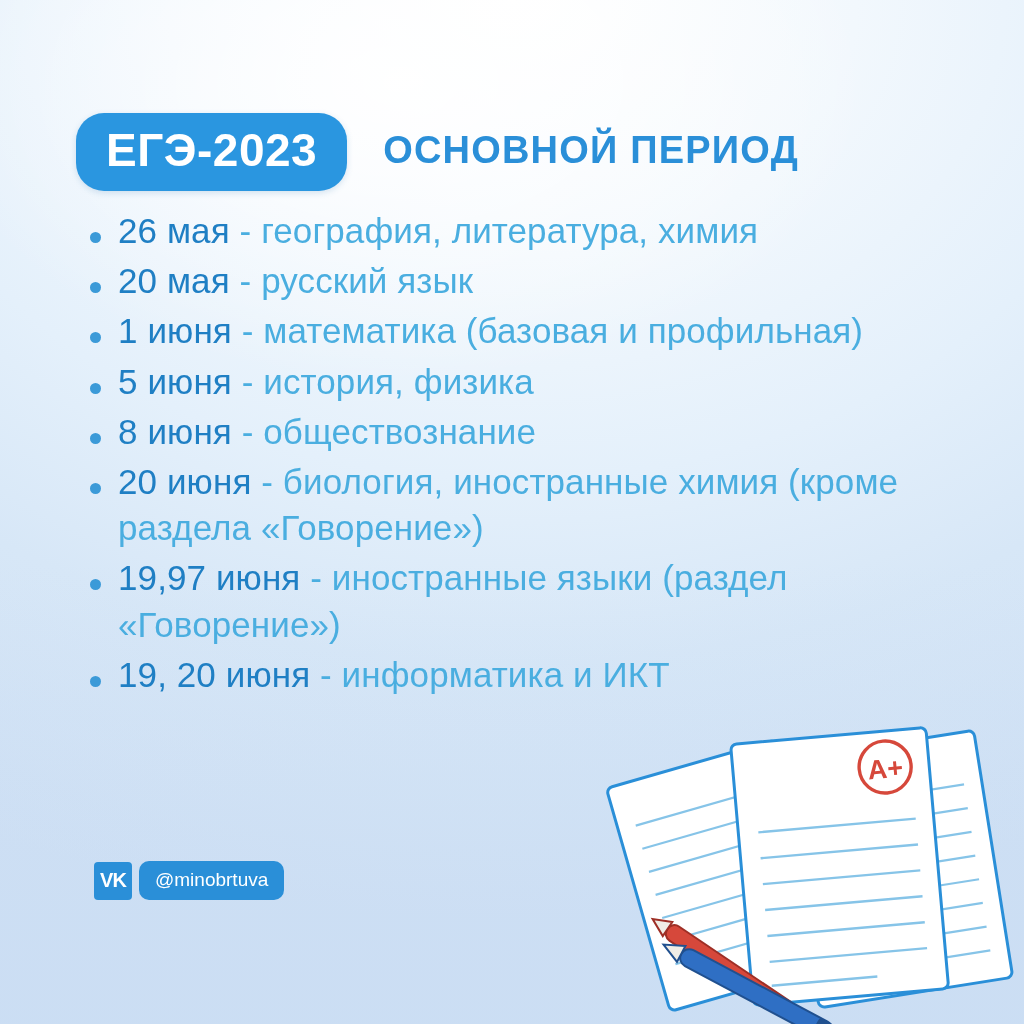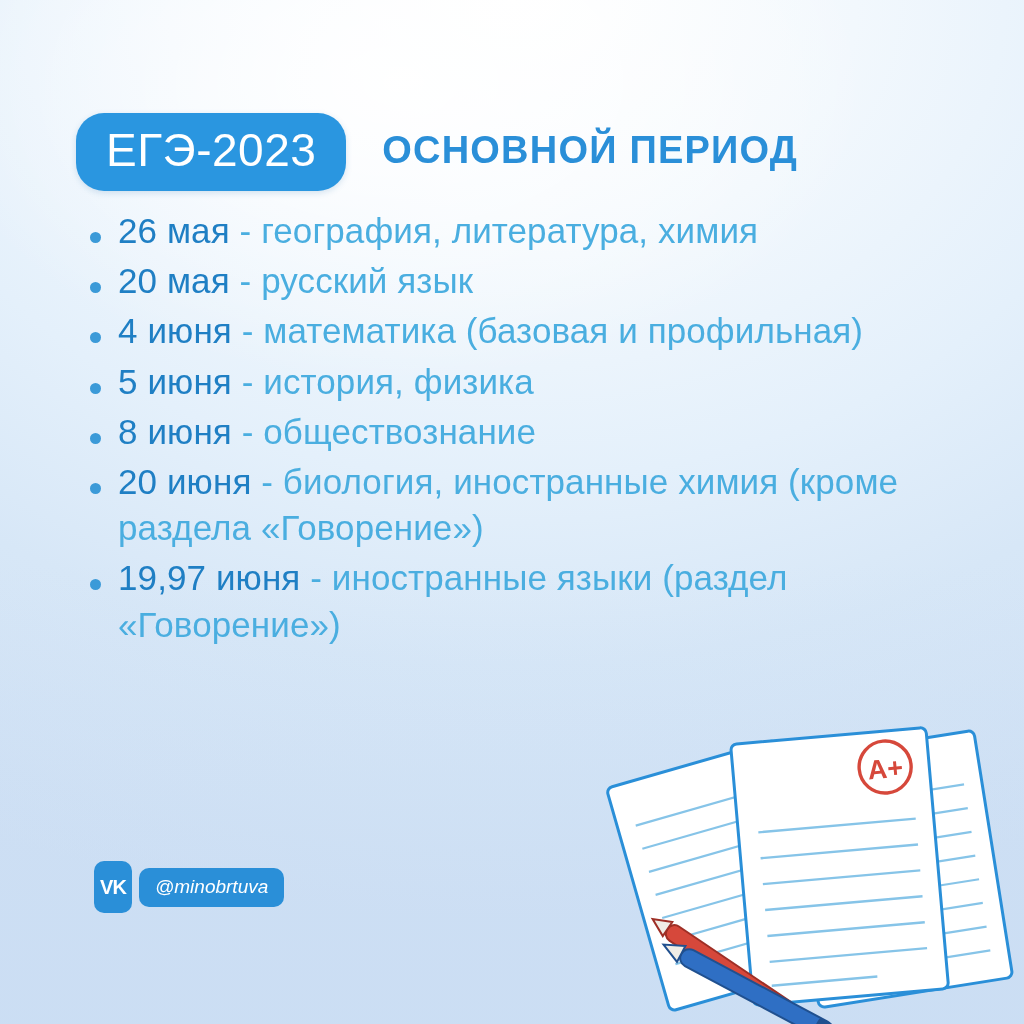--- a/index.html
+++ b/index.html
@@ -50,21 +50,21 @@
     align-items: center;
     gap: 36px;
     z-index: 4;
   }
   .badge {
     background: #2a96e0;
     color: #ffffff;
     border-radius: 28px;
     padding: 14px 30px 18px 30px;
     font-size: 46px;
-    font-weight: normal;
+    font-weight: bold;
     letter-spacing: 0.5px;
     line-height: 1;
     box-shadow: 0 2px 6px rgba(40,110,170,0.18);
   }
   .period {
     color: #2a8fd8;
     font-size: 38px;
     font-weight: bold;
     letter-spacing: 1.2px;
     text-transform: uppercase;
@@ -116,39 +116,38 @@
     position: absolute;
     left: 94px;
     top: 861px;
     display: flex;
     align-items: center;
     gap: 7px;
     z-index: 5;
   }
   .vk-icon {
     width: 38px;
-    height: 52px;
-    border-radius: 10px;
+    height: 38px;
+    border-radius: 4px;
     background: #2a8fd8;
     color: #fff;
     display: flex;
     align-items: center;
     justify-content: center;
     font-size: 20px;
     font-weight: bold;
     letter-spacing: -1px;
   }
   .vk-handle {
     background: #2a8fd8;
     color: #ffffff;
     border-radius: 10px;
     padding: 9px 16px 11px 16px;
     font-size: 19px;
     line-height: 1;
-    font-style: italic;
   }
 
   
   .illu {
     position: absolute;
     right: 0;
     bottom: 0;
     width: 420px;
     height: 330px;
     z-index: 3;
@@ -182,21 +181,21 @@
       <div class="row-text">
         <span class="date">20 мая</span><span class="rest"> - русский язык</span>
       </div>
     </div>
 
     <div class="row">
       <span class="bullet">
           <i></i>
         </span>
       <div class="row-text">
-        <span class="date">4 июня</span><span class="rest"> - математика (базовая и профильная)</span>
+        <span class="date">1 июня</span><span class="rest"> - математика (базовая и профильная)</span>
       </div>
     </div>
 
     <div class="row">
       <span class="bullet">
           <i></i>
         </span>
       <div class="row-text">
         <span class="date">5 июня</span><span class="rest"> - история, физика</span>
       </div>
@@ -222,20 +221,28 @@
 
     <div class="row">
       <span class="bullet">
           <i></i>
         </span>
       <div class="row-text">
         <span class="date">19,97 июня</span><span class="rest"> - иностранные языки (раздел «Говорение»)</span>
       </div>
     </div>
 
+    <div class="row">
+      <span class="bullet">
+          <i></i>
+        </span>
+      <div class="row-text">
+        <span class="date">19, 20 июня</span><span class="rest"> - информатика и ИКТ</span>
+      </div>
+    </div>
 
   </div>
 
   <div class="vk-wrap">
     <div class="vk-icon">VK</div>
     <div class="vk-handle">@minobrtuva</div>
   </div>
 
   <svg class="illu" viewBox="0 0 420 330" aria-hidden="true">
 

